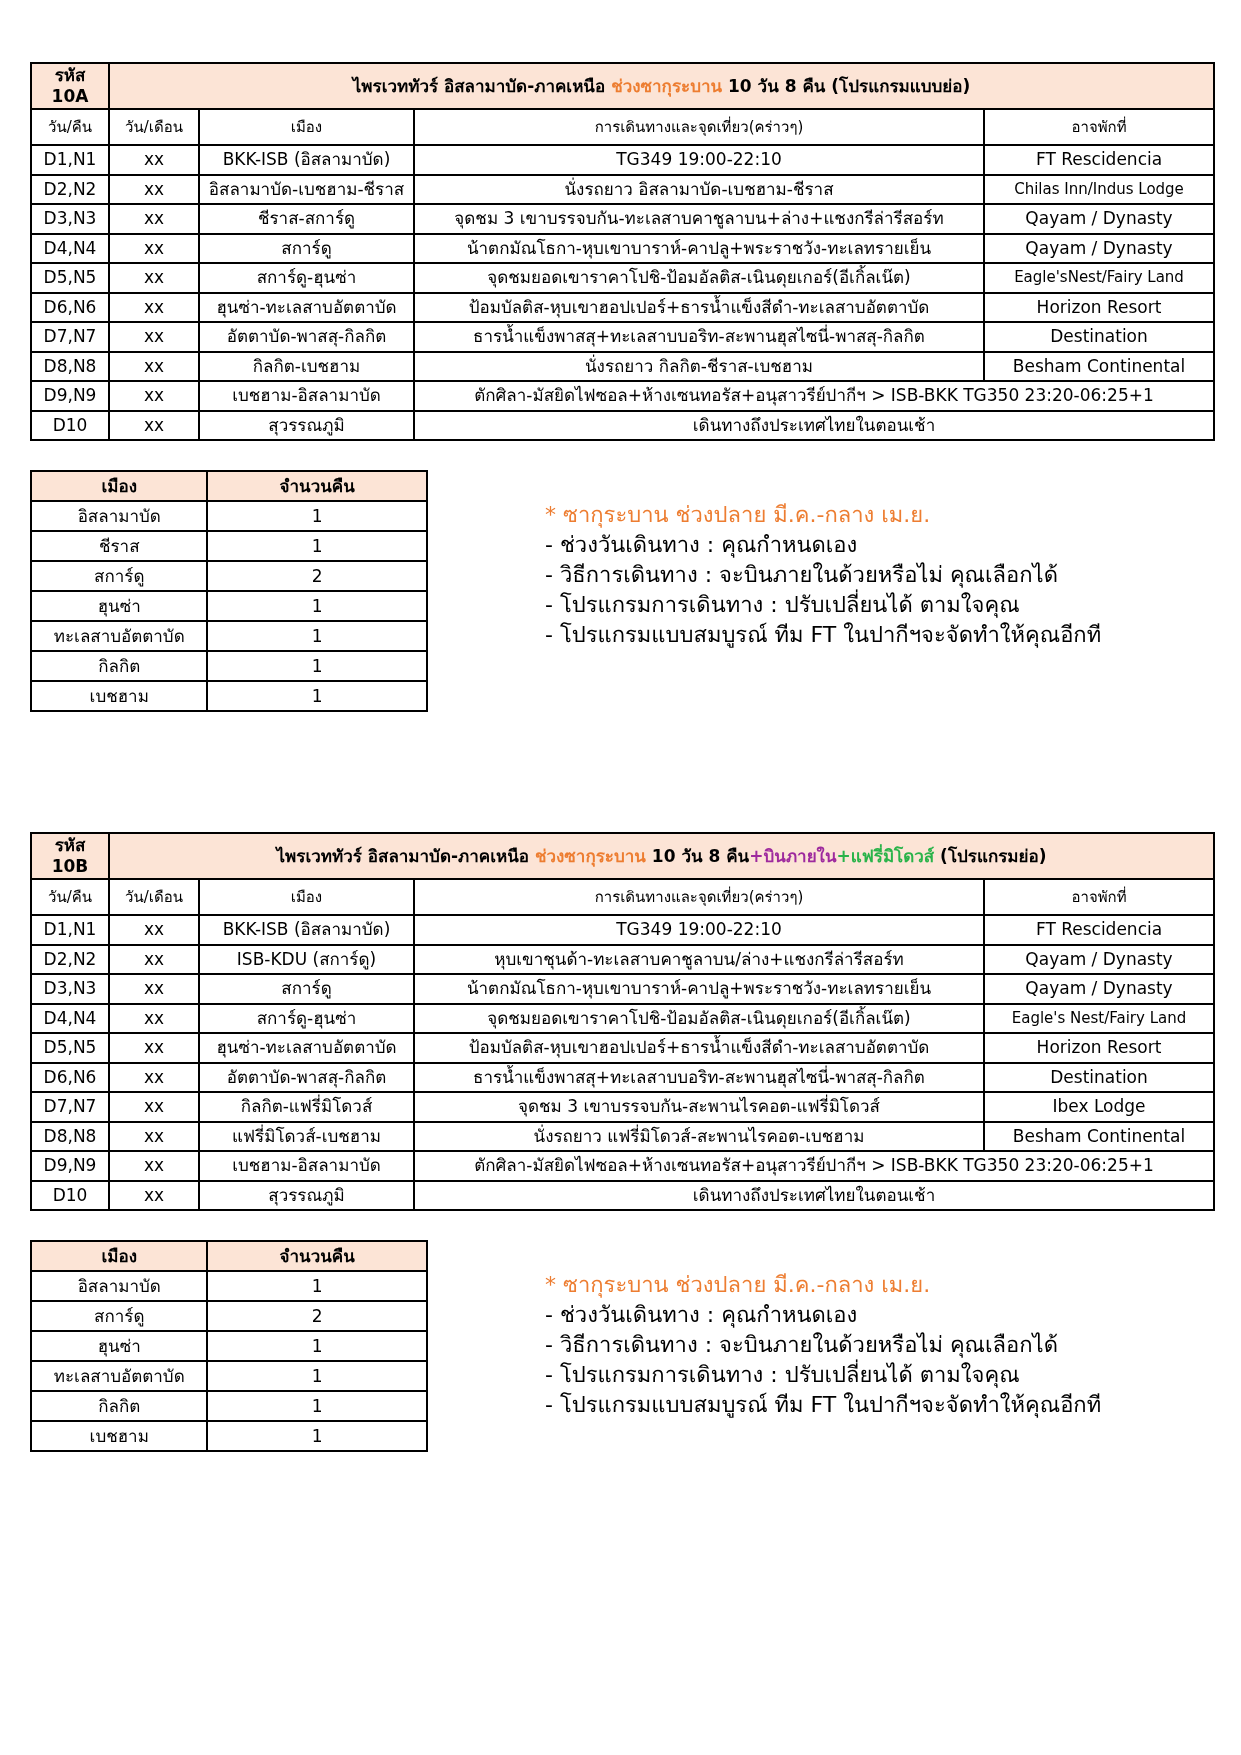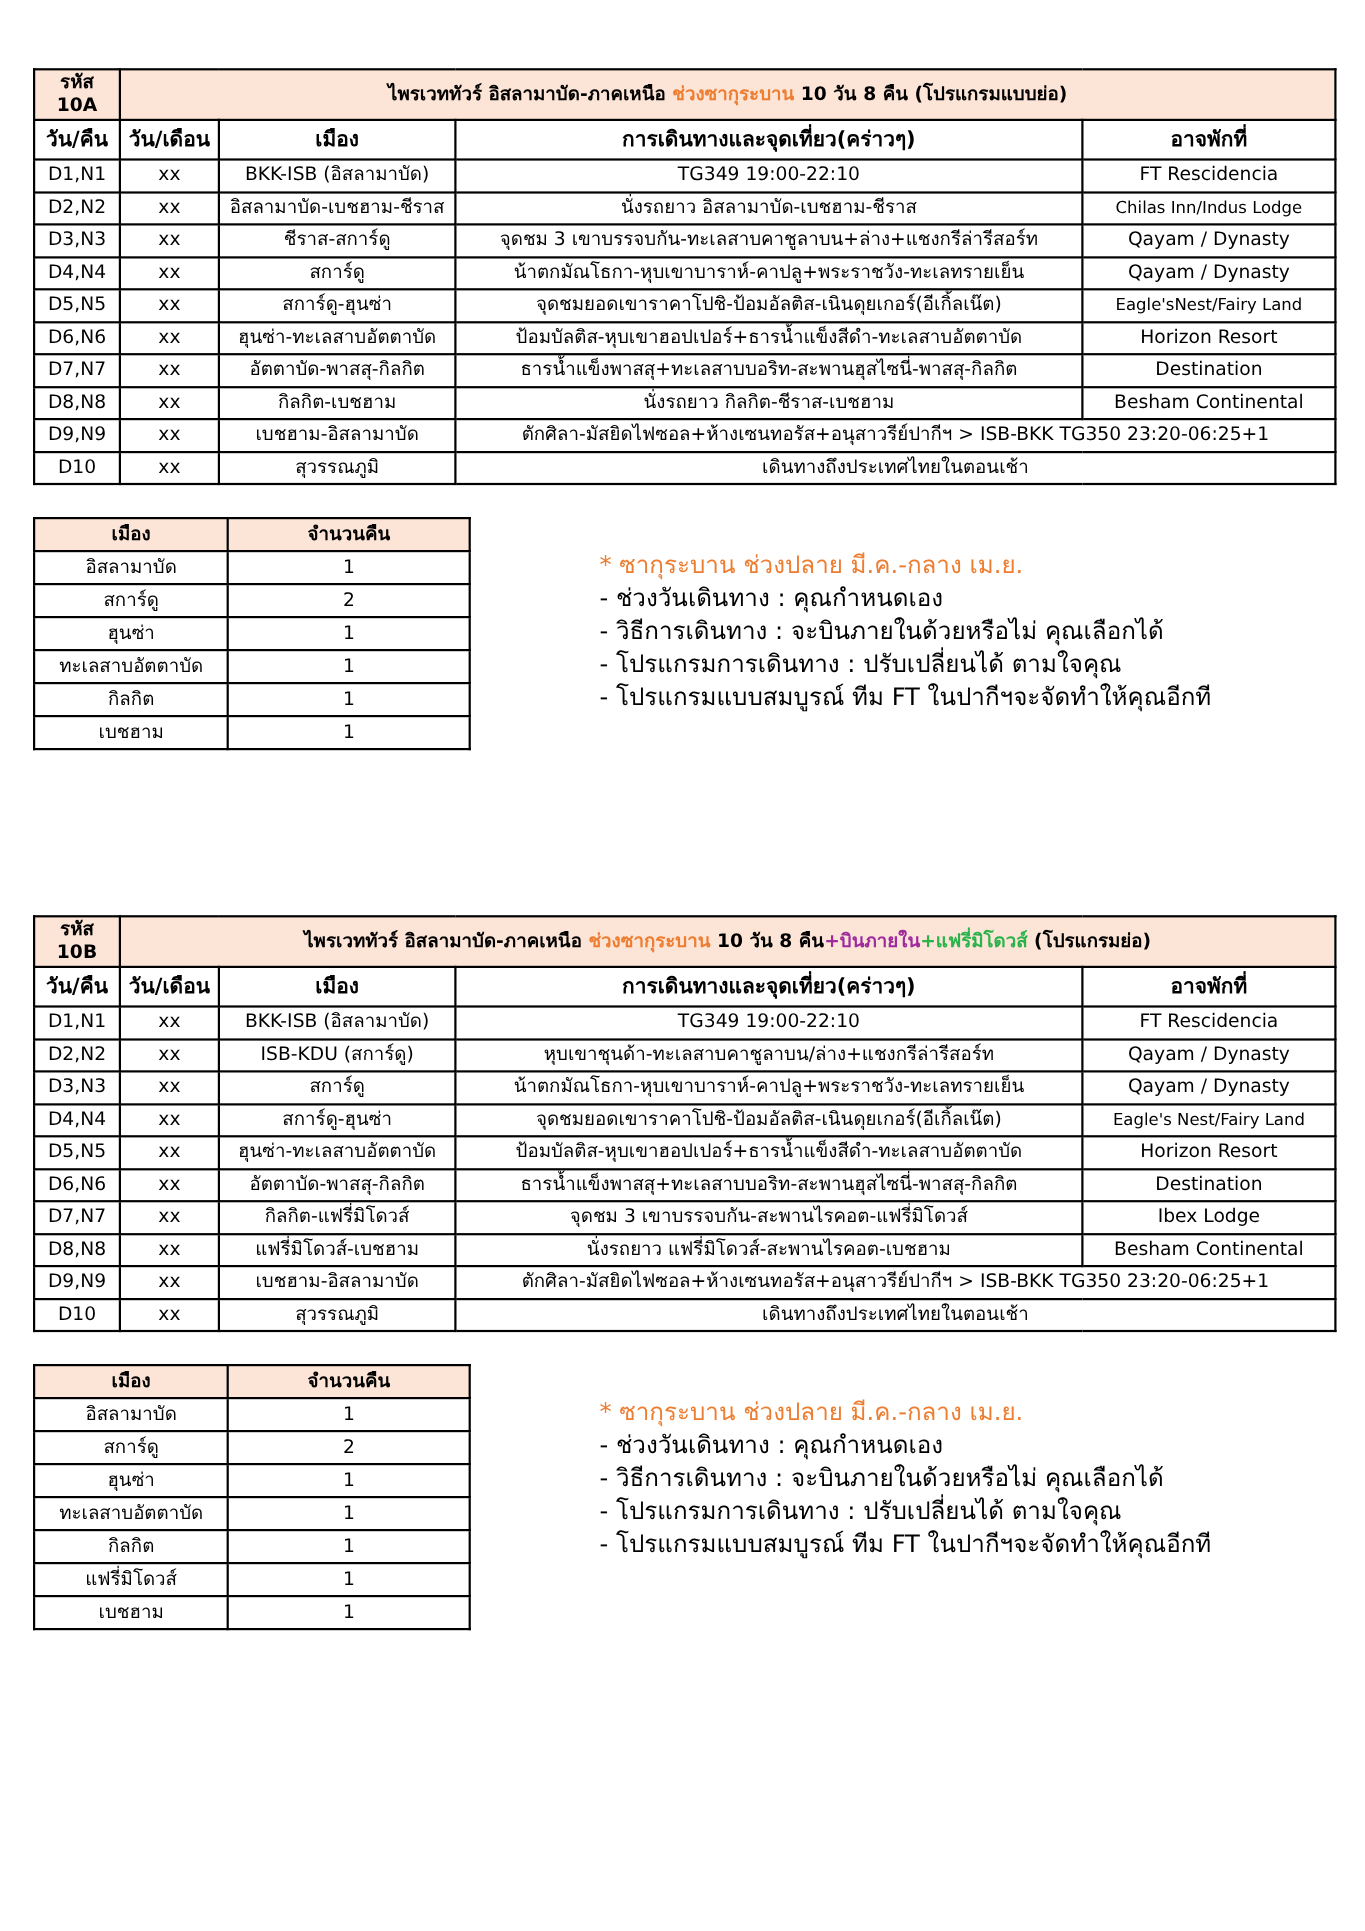--- a/index.html
+++ b/index.html
@@ -2,21 +2,21 @@
 <html><head>
 <meta charset="utf-8">
 <style>
   html, body { margin:0; padding:0; background:#ffffff; }
   body { width:1241px; height:1755px; position:relative; font-family:"DejaVu Sans", sans-serif; color:#000; }
   .section { position:absolute; left:30px;border-radius:24px; }
   table { border-collapse:collapse; table-layout:fixed; }
   td, th { border:2px solid #000; padding:0 2px; text-align:center; white-space:nowrap; overflow:hidden; font-weight:normal; }
   .main { width:1183px; }
   .main td { height:27.5px; font-size:17px; line-height:27px; }
-  .main .hdr td { height:34px; font-size:19px; font-weight:bold; }
+  .main .hdr td { height:34px; font-size:15px; font-weight:normal; }
   .main .title-row td { background:#fce4d6; height:44px; }
   .code-cell { font-weight:bold; font-size:18px; line-height:21px !important; }
   .title-cell { font-size:23px; font-weight:bold; line-height:40px !important; }
   .orange { color:#ed7d31;margin-top:16px; }
   .purple { color:#9e2a9e; }
   .green { color:#2ab34a;margin-top:20px; }
   .small-hotel { font-size:15px !important; }
   .nights { width:398px; }
   .nights td { height:28px; font-size:17px; line-height:26px; }
   .nights .nh td { background:#fce4d6; font-weight:bold; }
@@ -132,20 +132,24 @@
       <td>เมือง</td>
       <td>จำนวนคืน</td>
     </tr>
     </tbody>
       <tbody>
         <tr>
           <td>อิสลามาบัด</td>
           <td>1</td>
         </tr>
         <tr>
+          <td>ชีราส</td>
+          <td>1</td>
+        </tr>
+        <tr>
           <td>สการ์ดู</td>
           <td>2</td>
         </tr>
         <tr>
           <td>ฮุนซ่า</td>
           <td>1</td>
         </tr>
         <tr>
           <td>ทะเลสาบอัตตาบัด</td>
           <td>1</td>
@@ -292,24 +296,20 @@
         </tr>
         <tr>
           <td>ทะเลสาบอัตตาบัด</td>
           <td>1</td>
         </tr>
         <tr>
           <td>กิลกิต</td>
           <td>1</td>
         </tr>
         <tr>
-          <td>แฟรี่มิโดวส์</td>
-          <td>1</td>
-        </tr>
-        <tr>
           <td>เบชฮาม</td>
           <td>1</td>
         </tr>
       </tbody>
   </table>
 </div>
 
 <div class="notes" style="top:1270px;">
     <div class="hl">* ซากุระบาน ช่วงปลาย มี.ค.-กลาง เม.ย.</div>
     <div>- ช่วงวันเดินทาง : คุณกำหนดเอง</div>

